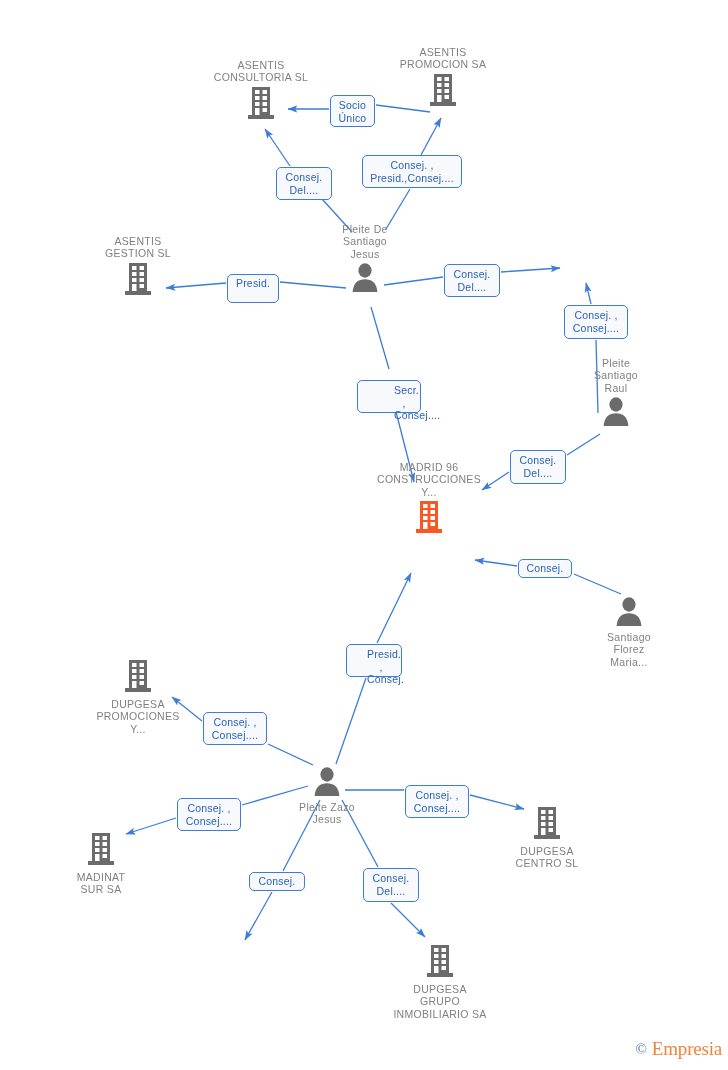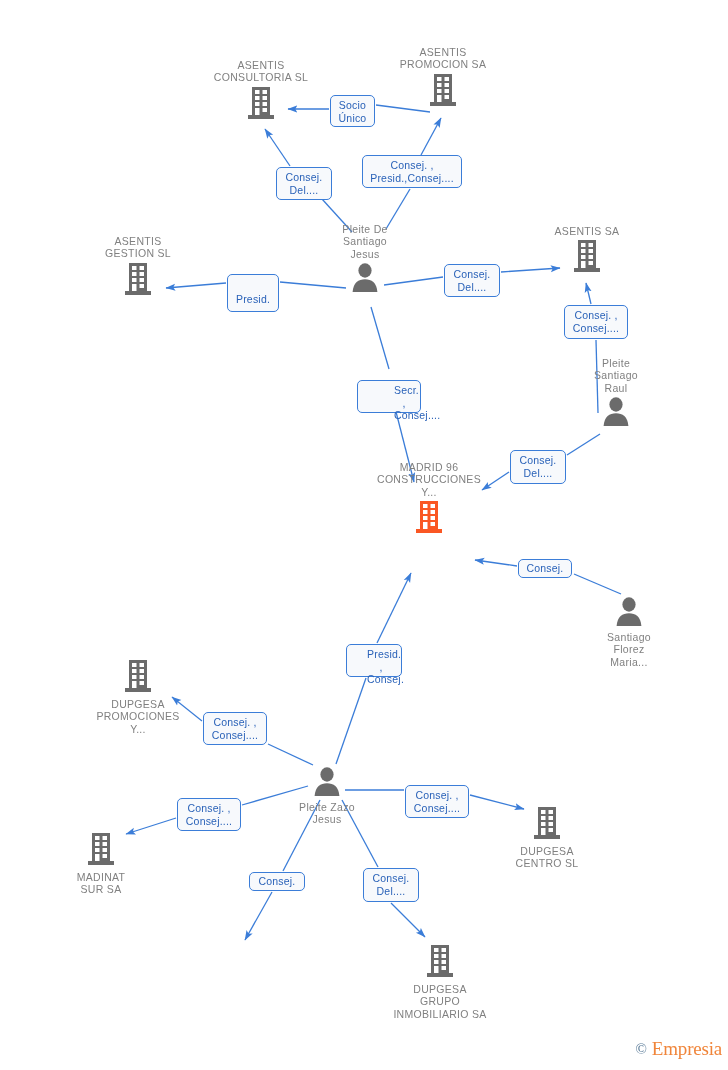--- a/index.html
+++ b/index.html
@@ -192,37 +192,20 @@
         <rect x="8" y="10" width="4.5" height="4" fill="#fff"></rect>
           <rect x="15.5" y="10" width="4.5" height="4" fill="#fff"></rect>
         <rect x="8" y="16" width="4.5" height="4" fill="#fff"></rect>
           <rect x="15.5" y="16" width="4.5" height="4" fill="#fff"></rect>
         <rect x="8" y="22" width="4.5" height="7" fill="#fff"></rect>
           <rect x="15.5" y="22" width="4.5" height="4" fill="#fff"></rect>
       </svg>
     </span>
   </div>
 
-  <div class="node label-above" style="left:587px; top:225px;">
-    <span class="caption">ASENTIS SA</span>
-    <span class="glyph">
-      <svg width="28" height="34" viewBox="0 0 28 34" xmlns="http://www.w3.org/2000/svg">
-        <rect x="5" y="1" width="18" height="28" fill="#6b6b6b"></rect>
-        <rect x="1" y="29" width="26" height="4" fill="#6b6b6b"></rect>
-        <rect x="8" y="4" width="4.5" height="4" fill="#fff"></rect>
-          <rect x="15.5" y="4" width="4.5" height="4" fill="#fff"></rect>
-        <rect x="8" y="10" width="4.5" height="4" fill="#fff"></rect>
-          <rect x="15.5" y="10" width="4.5" height="4" fill="#fff"></rect>
-        <rect x="8" y="16" width="4.5" height="4" fill="#fff"></rect>
-          <rect x="15.5" y="16" width="4.5" height="4" fill="#fff"></rect>
-        <rect x="8" y="22" width="4.5" height="7" fill="#fff"></rect>
-          <rect x="15.5" y="22" width="4.5" height="4" fill="#fff"></rect>
-      </svg>
-    </span>
-  </div>
 
   <div class="node label-above" style="left:365px; top:223px;">
     <span class="caption">Pleite De
 Santiago
 Jesus</span>
     <span class="glyph">
       <svg width="30" height="30" viewBox="0 0 30 30" xmlns="http://www.w3.org/2000/svg">
         <ellipse cx="15" cy="8.5" rx="6.6" ry="7.2" fill="#6b6b6b"></ellipse>
         <path d="M2.6,30 C3.4,20.6 8.4,17.2 15,17.2 C21.6,17.2 26.6,20.6 27.4,30 Z" fill="#6b6b6b"></path>
       </svg>
@@ -362,21 +345,21 @@
 GRUPO
 INMOBILIARIO SA</span>
   </div>
 
   <div class="edge-label" style="left:330px; top:95px; width:45px; height:32px;">Socio
 Único</div>
   <div class="edge-label" style="left:276px; top:167px; width:56px; height:33px;">Consej.
 Del....</div>
   <div class="edge-label" style="left:362px; top:155px; width:100px; height:33px;">Consej. ,
 Presid.,Consej....</div>
-  <div class="edge-label" style="left:227px; top:274px; width:52px; height:29px; padding:18px 6px;">Presid.</div>
+  <div class="edge-label" style="left:227px; top:274px; width:52px; height:29px; padding:2px 6px;">Presid.</div>
   <div class="edge-label" style="left:444px; top:264px; width:56px; height:33px;">Consej.
 Del....</div>
   <div class="edge-label" style="left:564px; top:305px; width:64px; height:34px;">Consej. ,
 Consej....</div>
   <div class="edge-label" style="left:357px; top:380px; width:64px; height:33px;padding-left:36px;">Secr. ,
 Consej....</div>
   <div class="edge-label" style="left:510px; top:450px; width:56px; height:34px;">Consej.
 Del....</div>
   <div class="edge-label" style="left:518px; top:559px; width:54px; height:19px; padding:2px 6px;">Consej.</div>
   <div class="edge-label" style="left:346px; top:644px; width:56px; height:33px;padding-left:20px;">Presid. ,

